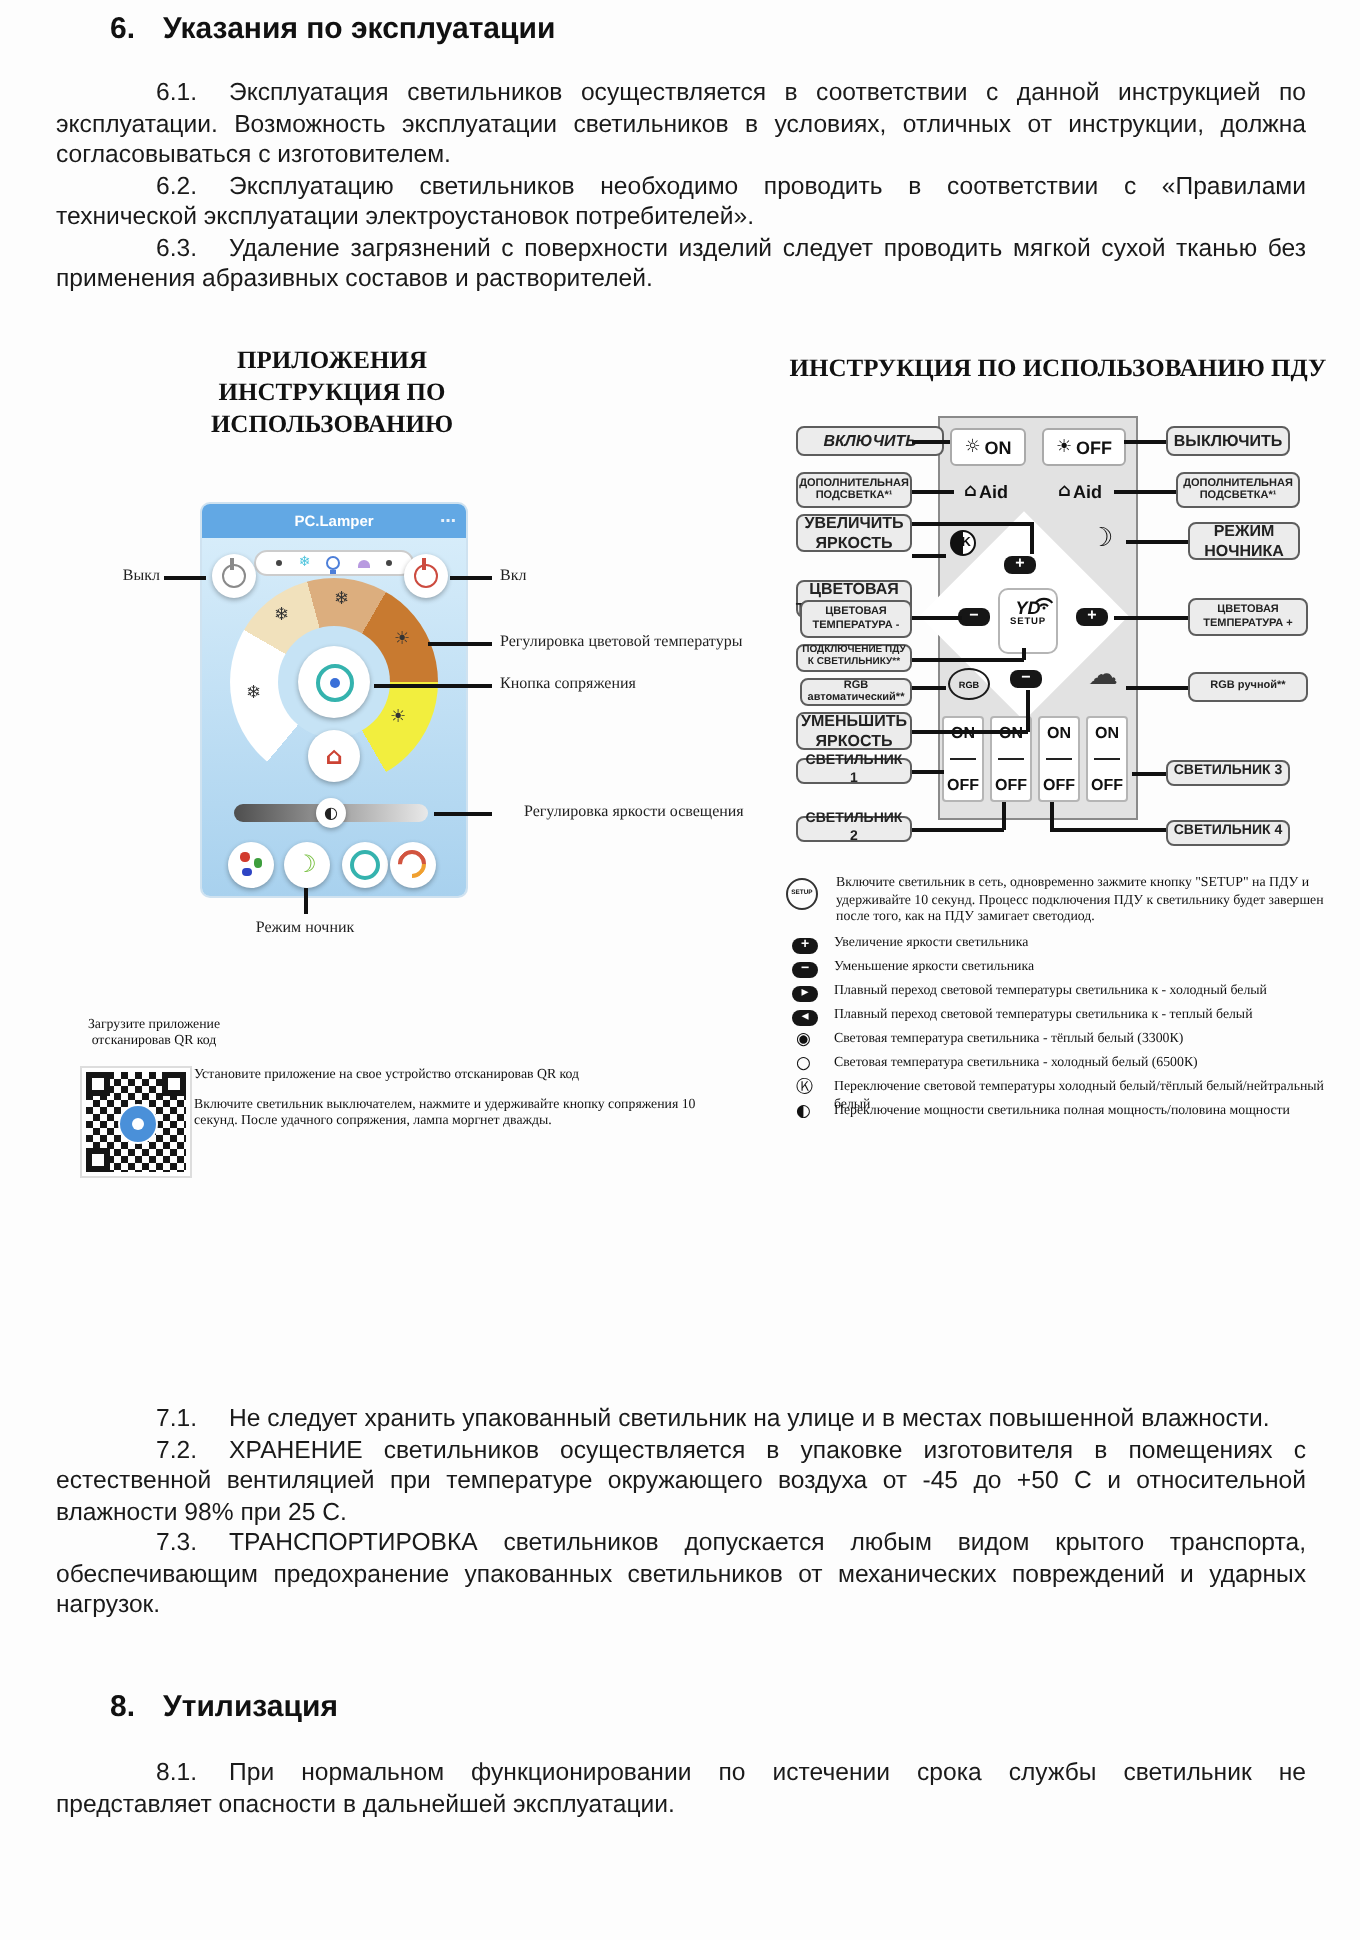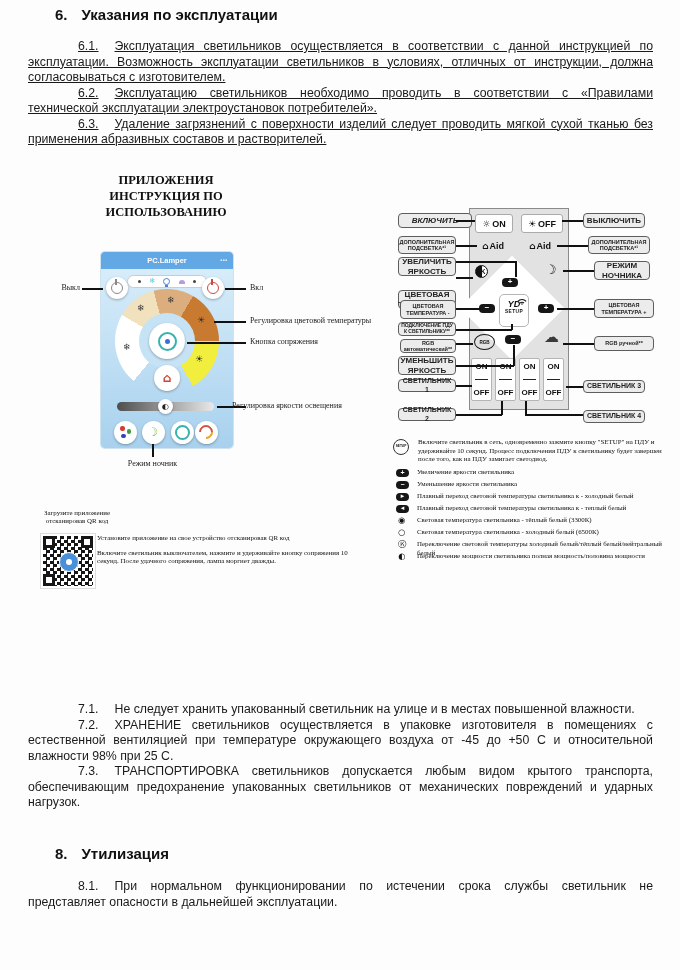--- a/index.html
+++ b/index.html
@@ -101,21 +101,21 @@
   .qr-txt{font-family:"Liberation Serif",serif;font-size:6.9px;line-height:8.2px;color:#111;}
 </style>
 </head>
 <body>
 
 <div id="page">
 
   <div class="abs sec-head" style="left:55px;top:6px;">
     <span class="hn">6.</span><span>Указания по эксплуатации</span>
   </div>
-  <div class="abs paras" style="left:28px;top:39px;text-decoration:underline;">
+  <div class="abs paras" style="left:28px;top:39px;">
     <p><span class="pn">6.1.</span><span>Эксплуатация светильников осуществляется в соответствии с данной инструкцией по эксплуатации. Возможность эксплуатации светильников в условиях, отличных от инструкции, должна согласовываться с изготовителем.</span></p>
     <p><span class="pn">6.2.</span><span>Эксплуатацию светильников необходимо проводить в соответствии с «Правилами технической эксплуатации электроустановок потребителей».</span></p>
     <p><span class="pn">6.3.</span><span>Удаление загрязнений с поверхности изделий следует проводить мягкой сухой тканью без применения абразивных составов и растворителей.</span></p>
   </div>
 
   <div class="abs diag-head" style="left:50px;top:172px;width:232px;">
     <div>ПРИЛОЖЕНИЯ</div>
     <div>ИНСТРУКЦИЯ ПО ИСПОЛЬЗОВАНИЮ</div>
   </div>
 
@@ -174,24 +174,25 @@
 
   <div class="abs callout" style="left:40px;top:283px;width:40px;text-align:right;">Выкл</div>
   <div class="abs cn" style="left:82px;top:288px;width:21px;height:1.5px;"></div>
   <div class="abs callout" style="left:250px;top:283px;">Вкл</div>
   <div class="abs cn" style="left:225px;top:288px;width:21px;height:1.5px;"></div>
   <div class="abs cn" style="left:214px;top:321px;width:32px;height:1.5px;"></div>
   <div class="abs callout" style="left:250px;top:316px;">Регулировка цветовой температуры</div>
   <div class="abs cn" style="left:187px;top:342px;width:59px;height:1.5px;"></div>
   <div class="abs callout" style="left:250px;top:337px;">Кнопка сопряжения</div>
   <div class="abs cn" style="left:217px;top:406px;width:29px;height:1.5px;"></div>
-  <div class="abs callout" style="left:232px;top:401px;">Регулировка яркости освещения</div>
+  <div class="abs callout" style="left:262px;top:401px;">Регулировка яркости освещения</div>
   <div class="abs cn" style="left:152px;top:444px;width:1.5px;height:13px;"></div>
   <div class="abs callout" style="left:110px;top:459px;width:85px;text-align:center;">Режим ночник</div>
 
+  <div class="abs diag-head" style="left:393px;top:176px;width:272px;">ИНСТРУКЦИЯ ПО ИСПОЛЬЗОВАНИЮ ПДУ</div>
 
   <div id="remote" class="abs"></div>
   <div id="diamond" class="abs"></div>
 
   <div class="abs r-btn" style="left:475px;top:214px;width:36px;height:17px;">
     <span class="g">☼</span>
       <span>ON</span>
   </div>
   <div class="abs r-btn" style="left:521px;top:214px;width:40px;height:17px;">
     <span class="g">☀</span>

